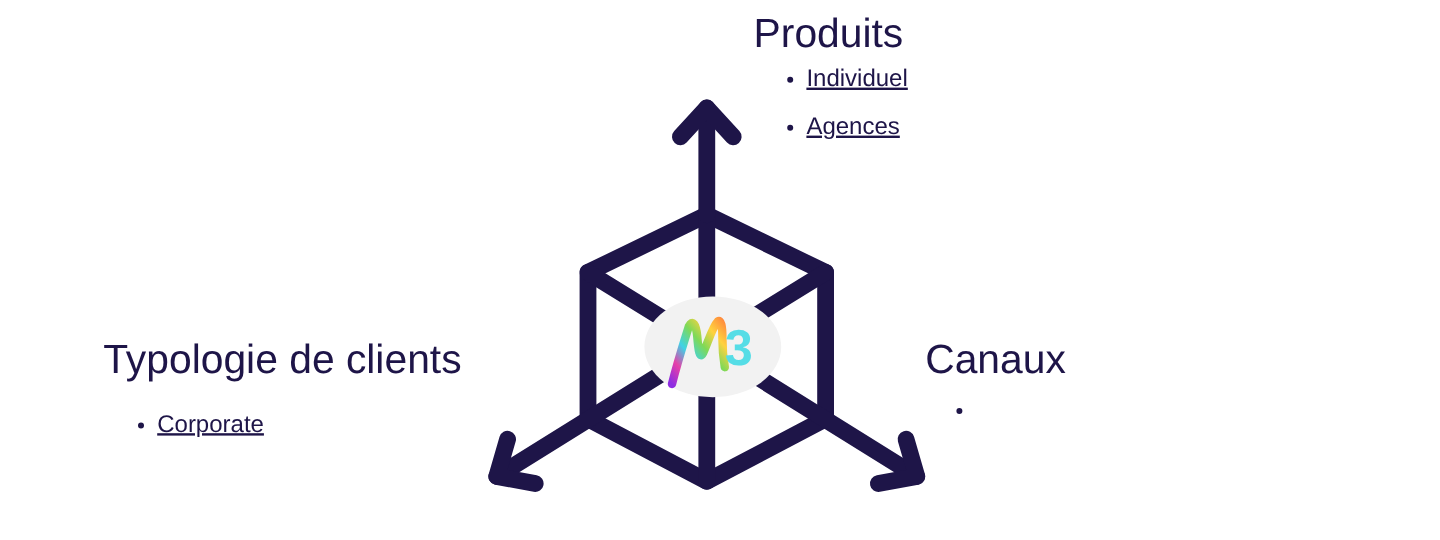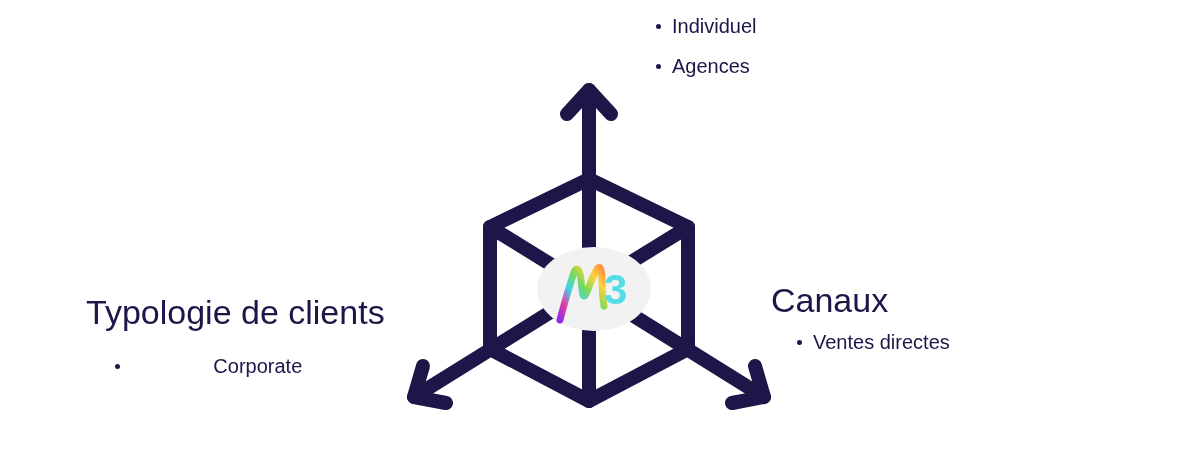--- a/index.html
+++ b/index.html
@@ -38,33 +38,34 @@
       margin: 0;
       padding: 0;
     }
     .axis-list li {
       position: relative;
       font-size: 20px;
       line-height: 24px;
       height: 40px;
       white-space: nowrap;
       padding-left: 16px;
+      text-decoration: underline;
     }
     .axis-list li .bullet {
       position: absolute;
       left: 0;
       top: 10px;
       width: 5px;
       height: 5px;
       border-radius: 50%;
       background: #1E1548;
     }
     #block-produits { left: 628px; top: 8px; }
     #block-produits .axis-list { margin-left: 28px; margin-top: 6px; }
-    #block-typologie { left: 86px; top: 292px; text-align: center; }
+    #block-typologie { left: 86px; top: 280px; }
     #block-typologie .axis-list { margin-left: 29px; margin-top: 22px; }
     #block-canaux { left: 771px; top: 280px; }
     #block-canaux .axis-list { margin-left: 26px; margin-top: 10px; }
   </style>
 </head>
 <body>
 
 <svg class="diagram-svg" viewBox="0 0 1200 450" xmlns="http://www.w3.org/2000/svg">
   <defs>
     <linearGradient id="mGrad" x1="0" y1="1" x2="1" y2="0">
@@ -102,31 +103,32 @@
     </g>
   </g>
   <g>
     <ellipse cx="594" cy="289" rx="57" ry="42" fill="#F2F2F2"></ellipse>
     <path d="M560,320 C565,300 570,285 574,272 C577,266 580,270 581,280 C582,292 583,300 586,294 C590,285 594,272 598,268 C601,266 602,272 602,282 C602,292 603,300 604,306" fill="none" stroke="url(#mGrad)" stroke-width="7" stroke-linecap="round" stroke-linejoin="round"></path>
     <text x="604" y="304" font-family="Liberation Sans, sans-serif" font-weight="bold" font-size="42" fill="#55DDE6">3</text>
   </g>
 </svg>
 
 <div class="axis-block" id="block-produits">
+  <h2 class="axis-title">Produits</h2>
   <ul class="axis-list">
     <li><span class="bullet"></span><span>Individuel</span></li>
     <li><span class="bullet"></span><span>Agences</span></li>
   </ul>
 </div>
 
 <div class="axis-block" id="block-typologie">
   <h2 class="axis-title">Typologie de clients</h2>
   <ul class="axis-list">
     <li><span class="bullet"></span><span>Corporate</span></li>
   </ul>
 </div>
 
 <div class="axis-block" id="block-canaux">
   <h2 class="axis-title">Canaux</h2>
   <ul class="axis-list">
-    <li><span class="bullet"></span><span>Ventes directes</span></li>
+    <li><span class="bullet"></span></li>
   </ul>
 </div>
 
 </body></html>

